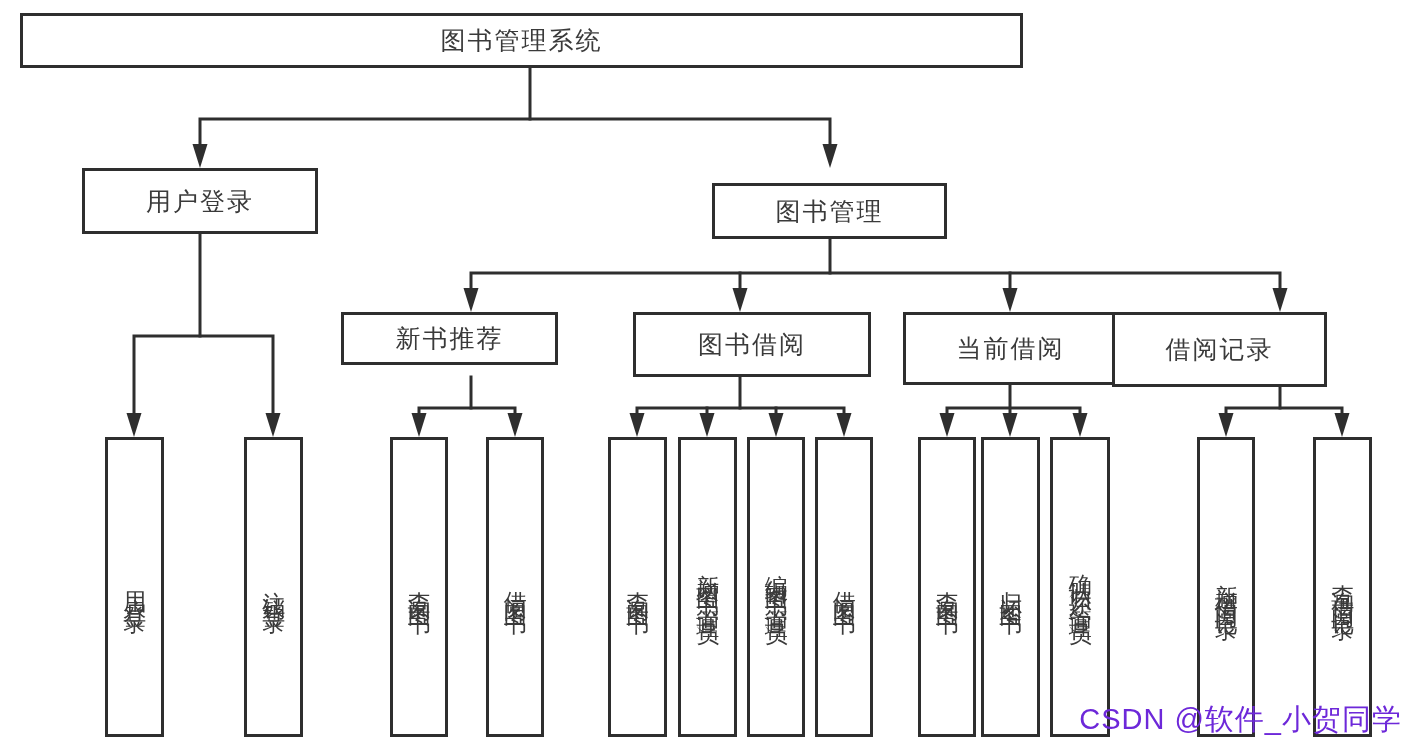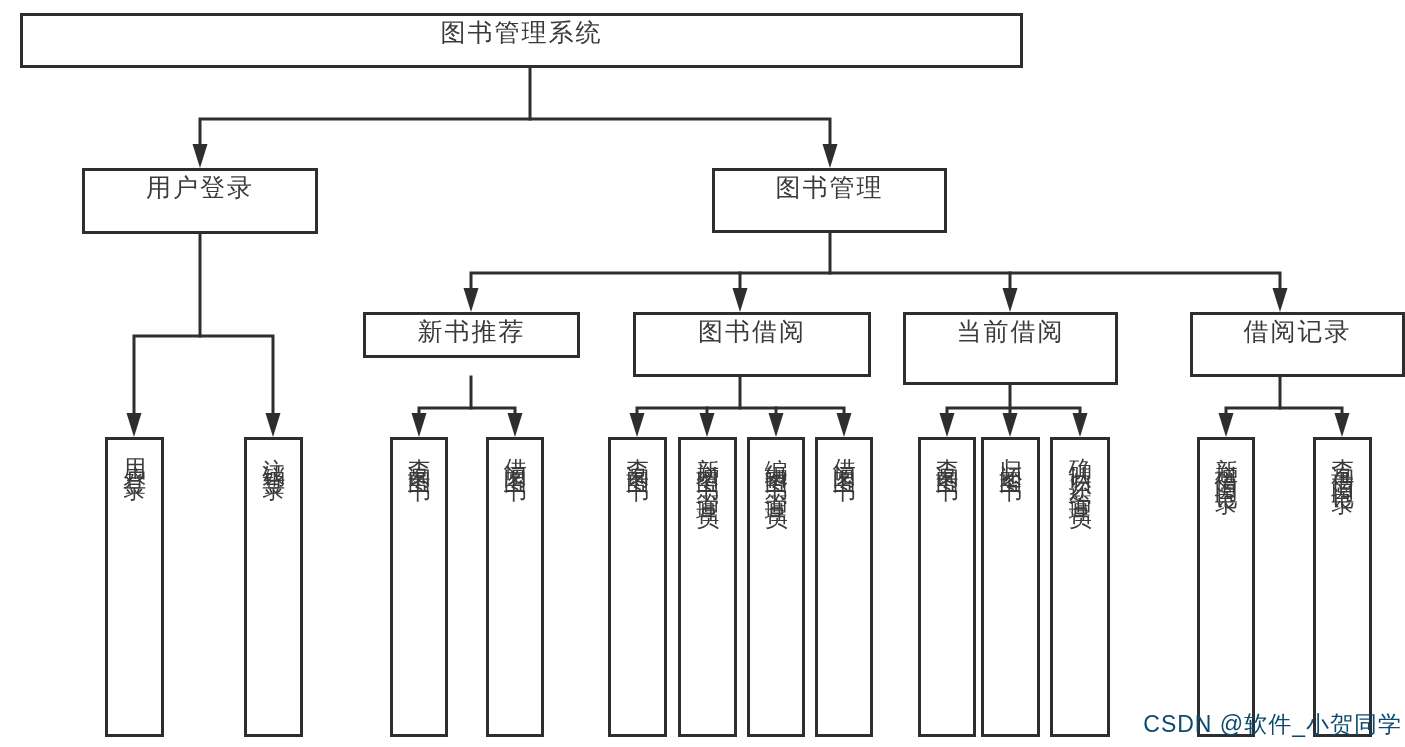--- a/index.html
+++ b/index.html
@@ -15,20 +15,21 @@
     position: absolute;
     left: 0; top: 0;
     z-index: 0;
   }
   .box {
     position: absolute;
     box-sizing: border-box;
     border: 3px solid #2e2e2e;
     background: #ffffff;
     display: flex;
+    align-items: center;
     justify-content: center;
     color: #3a3a3a;
     z-index: 1;
   }
   .h-label {
     font-size: 25px;
     letter-spacing: 2px;
     white-space: nowrap;
   }
   .v-label {
@@ -36,23 +37,23 @@
     text-orientation: mixed;
     font-size: 23px;
     letter-spacing: 7px;
     line-height: 1.1;
     white-space: nowrap;
   }
   .watermark {
     position: absolute;
     right: 3px;
     bottom: 7px;
-    font-size: 23px;
+    font-size: 29px;
     letter-spacing: 1px;
-    color: #0c4a6e;
+    color: #6d28d9;
     white-space: nowrap;
     z-index: 5;
   }
 </style>
 </head>
 <body>
 
 <div class="canvas">
 
   <svg class="wires" width="1405" height="747" viewBox="0 0 1405 747">
@@ -108,34 +109,34 @@
     </g>
   </svg>
 
   <div class="box" style="left:20px;top:13px;width:1003px;height:55px">
     <span class="h-label">图书管理系统</span>
   </div>
 
   <div class="box" style="left:82px;top:168px;width:236px;height:66px">
     <span class="h-label">用户登录</span>
   </div>
-  <div class="box" style="left:712px;top:168px;width:235px;height:65px">
+  <div class="box" style="left:712px;top:183px;width:235px;height:56px">
     <span class="h-label">图书管理</span>
   </div>
 
-  <div class="box" style="left:363px;top:312px;width:217px;height:46px">
+  <div class="box" style="left:341px;top:312px;width:217px;height:53px">
     <span class="h-label">新书推荐</span>
   </div>
   <div class="box" style="left:633px;top:312px;width:238px;height:65px">
     <span class="h-label">图书借阅</span>
   </div>
   <div class="box" style="left:903px;top:312px;width:215px;height:73px">
     <span class="h-label">当前借阅</span>
   </div>
-  <div class="box" style="left:1190px;top:312px;width:215px;height:65px">
+  <div class="box" style="left:1112px;top:312px;width:215px;height:75px">
     <span class="h-label">借阅记录</span>
   </div>
 
   <div class="box" style="left:105px;top:437px;width:59px;height:300px">
     <span class="v-label">用户登录</span>
   </div>
   <div class="box" style="left:244px;top:437px;width:59px;height:300px">
     <span class="v-label">注销登录</span>
   </div>
 

